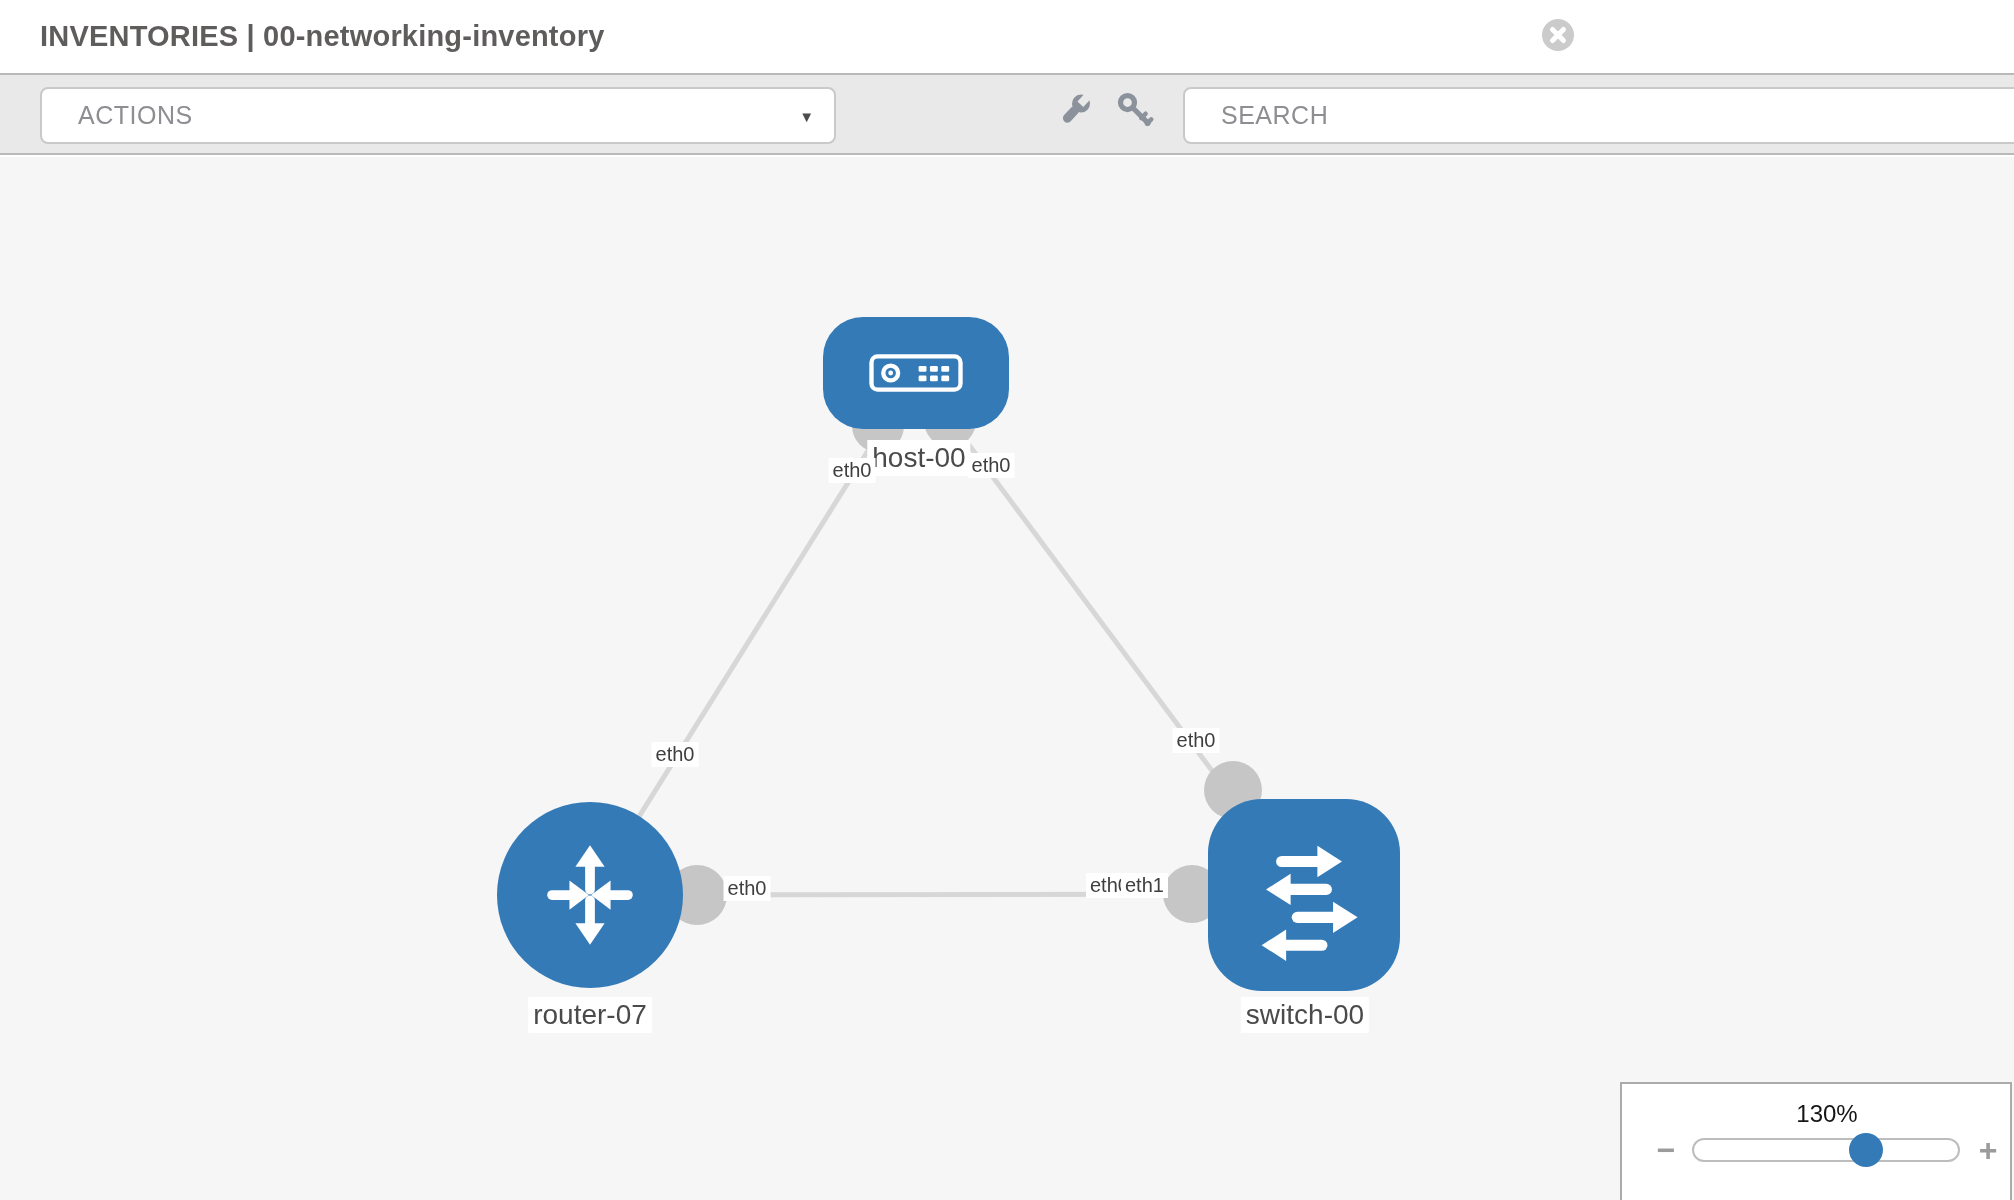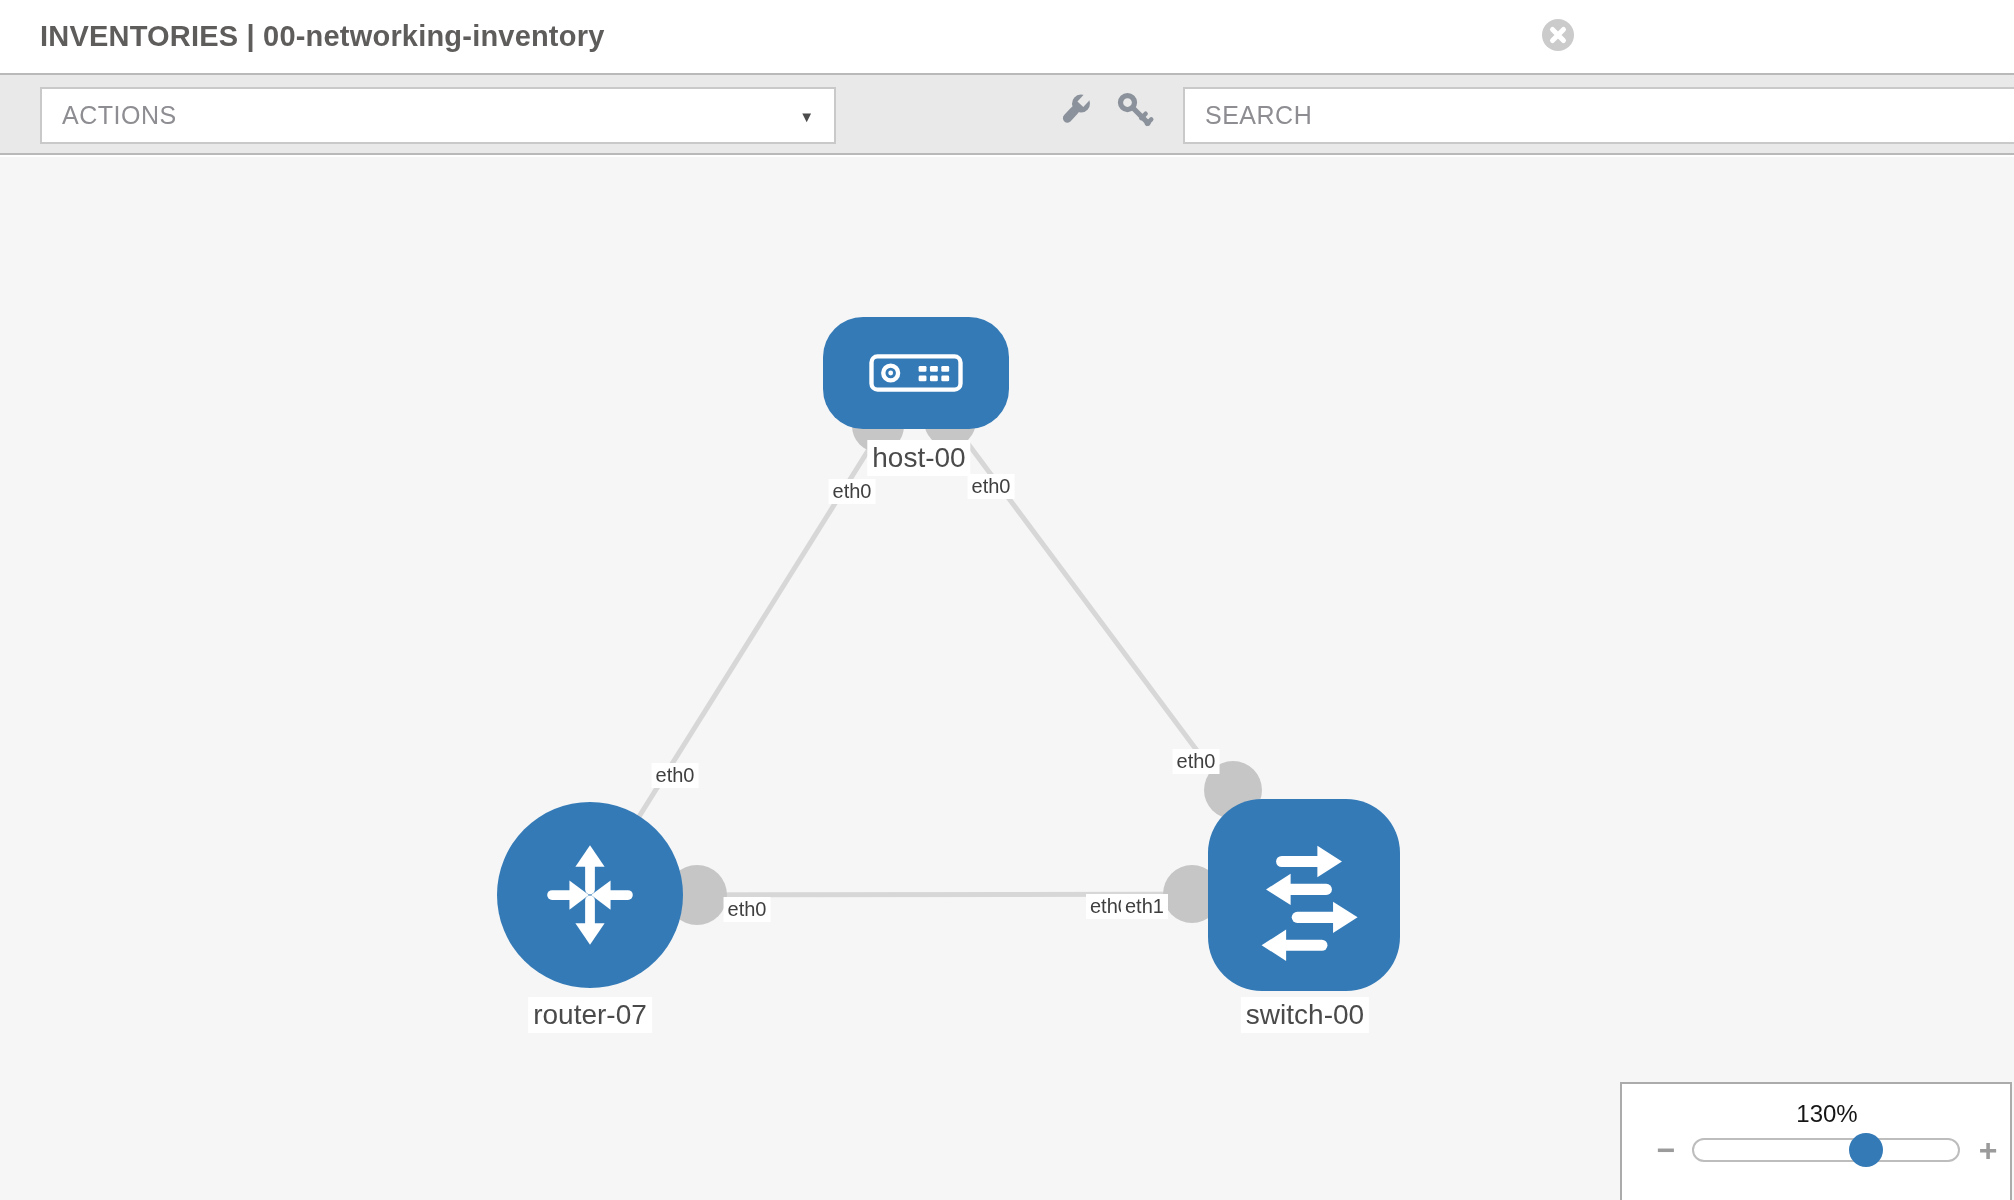--- a/index.html
+++ b/index.html
@@ -11,22 +11,22 @@
   .hdr { position:absolute; left:0; top:0; width:1610px; height:73px; background:#fff; }
   .hdr h1 { position:absolute; left:40px; top:20px; font-size:29px; font-weight:700;
     color:#5f5c5c; letter-spacing:.2px; }
   .close-btn { position:absolute; right:35px; top:18px; width:34px; height:34px;
     border:none; background:transparent; cursor:pointer; padding:0; }
 
   
   .tbar { position:absolute; left:0; top:73px; width:2014px; height:82px; background:#e9e9e9;
     border-top:2px solid #b9b9b9; border-bottom:2px solid #b9b9b9; }
   .select { position:absolute; top:12px; height:57px; background:#fff;
-    border:2px solid #c9c9c9; border-radius:0; display:flex; align-items:center;
-    padding:0 20px; cursor:pointer; }
+    border:2px solid #c9c9c9; border-radius:8px; display:flex; align-items:center;
+    padding:0 36px; cursor:pointer; }
   .select .lbl { font-size:25px; color:#8d8d92; letter-spacing:.5px; }
   .select .caret { position:absolute; right:20px; top:50%; transform:translateY(-50%);
     font-size:15px; color:#4c4c4c; }
   .sel-actions { left:40px;  width:796px; }
   .sel-search  { left:1183px; width:924px; }
   .tool-btn { position:absolute; top:13px; width:44px; height:44px; border:none;
     background:transparent; cursor:pointer; padding:2px; }
   .tool-wrench { left:1053px; } .tool-key { left:1113px; }
 
   
@@ -35,21 +35,21 @@
 
   .node { position:absolute; z-index:2; background:#337ab7; display:flex;
     align-items:center; justify-content:center; cursor:pointer; }
   .node-host   { left:823px; top:160px; width:186px; height:112px; border-radius:40px; }
   .node-router { left:497px; top:645px; width:186px; height:186px; border-radius:50%; }
   .node-switch { left:1208px; top:642px; width:192px; height:192px; border-radius:54px; }
 
   .nlabel { position:absolute; z-index:3; transform:translateX(-50%); background:#fff;
     color:#4a4a4a; font-size:28px; padding:2px 5px; white-space:nowrap; }
   .ilabel { position:absolute; z-index:3; background:#fff; color:#3f3f3f;
-    font-size:20px; padding:1px 4px; white-space:nowrap;margin-top:21px; }
+    font-size:20px; padding:1px 4px; white-space:nowrap; }
   .ilabel.ctr { transform:translateX(-50%); }
   .ilabel.over { z-index:5;text-align:right; }
   .ilabel.under { z-index:4; }
 
   
   .zoom-panel { position:absolute; left:1620px; top:925px; width:392px; height:140px;
     background:#fff; border:2px solid #ababab; z-index:6; }
   .zoom-level { position:absolute; left:11px; top:16px; width:100%; text-align:center;
     font-size:24px; color:#161616; }
   .zoom-row { position:absolute; left:0; top:46px; width:100%; height:40px; }

